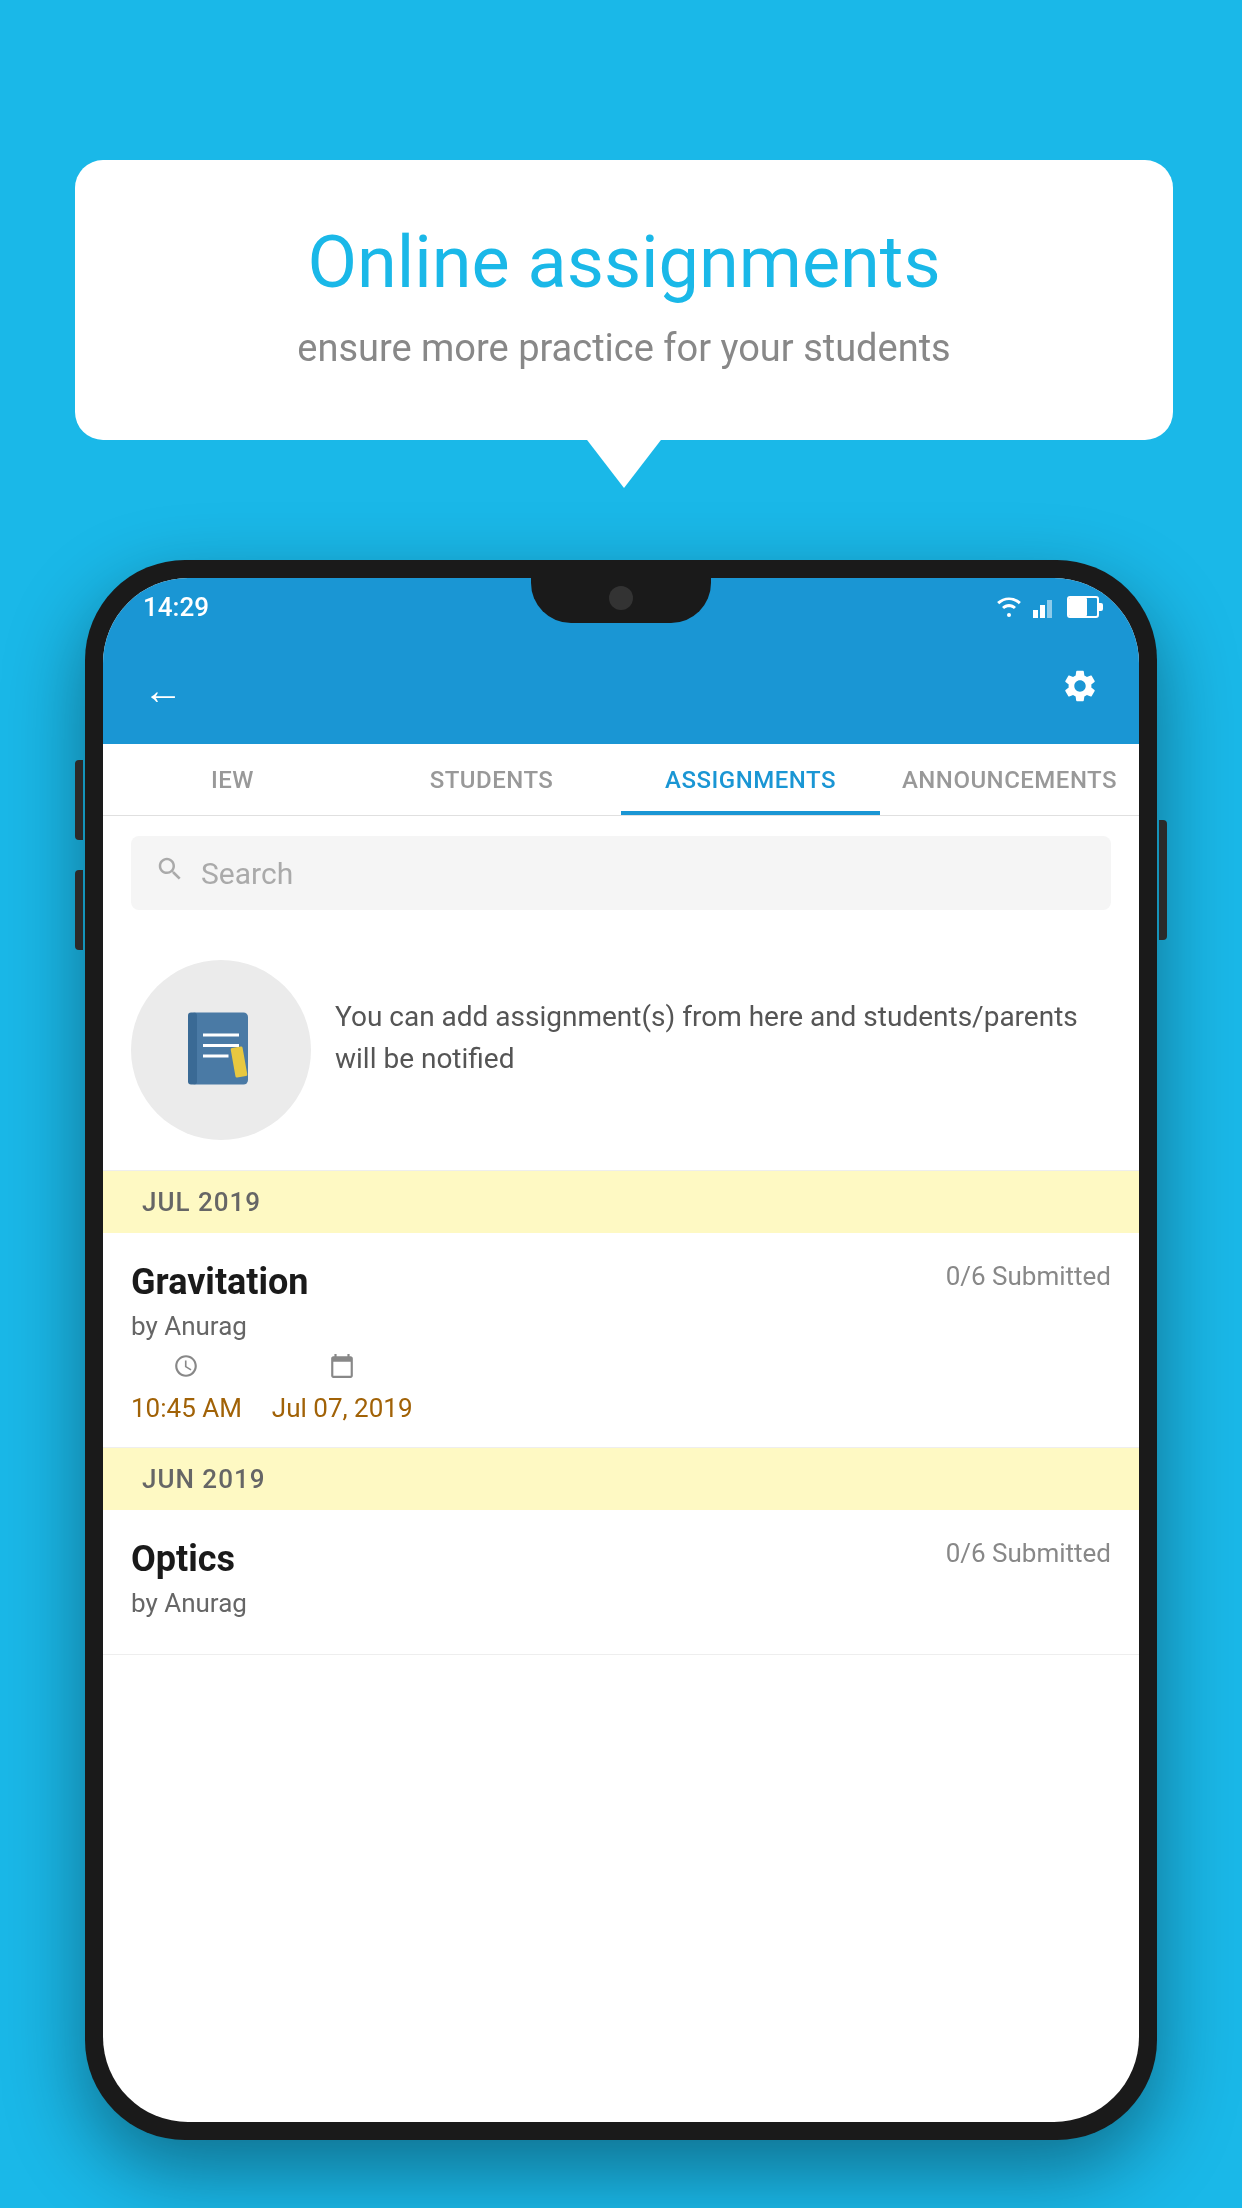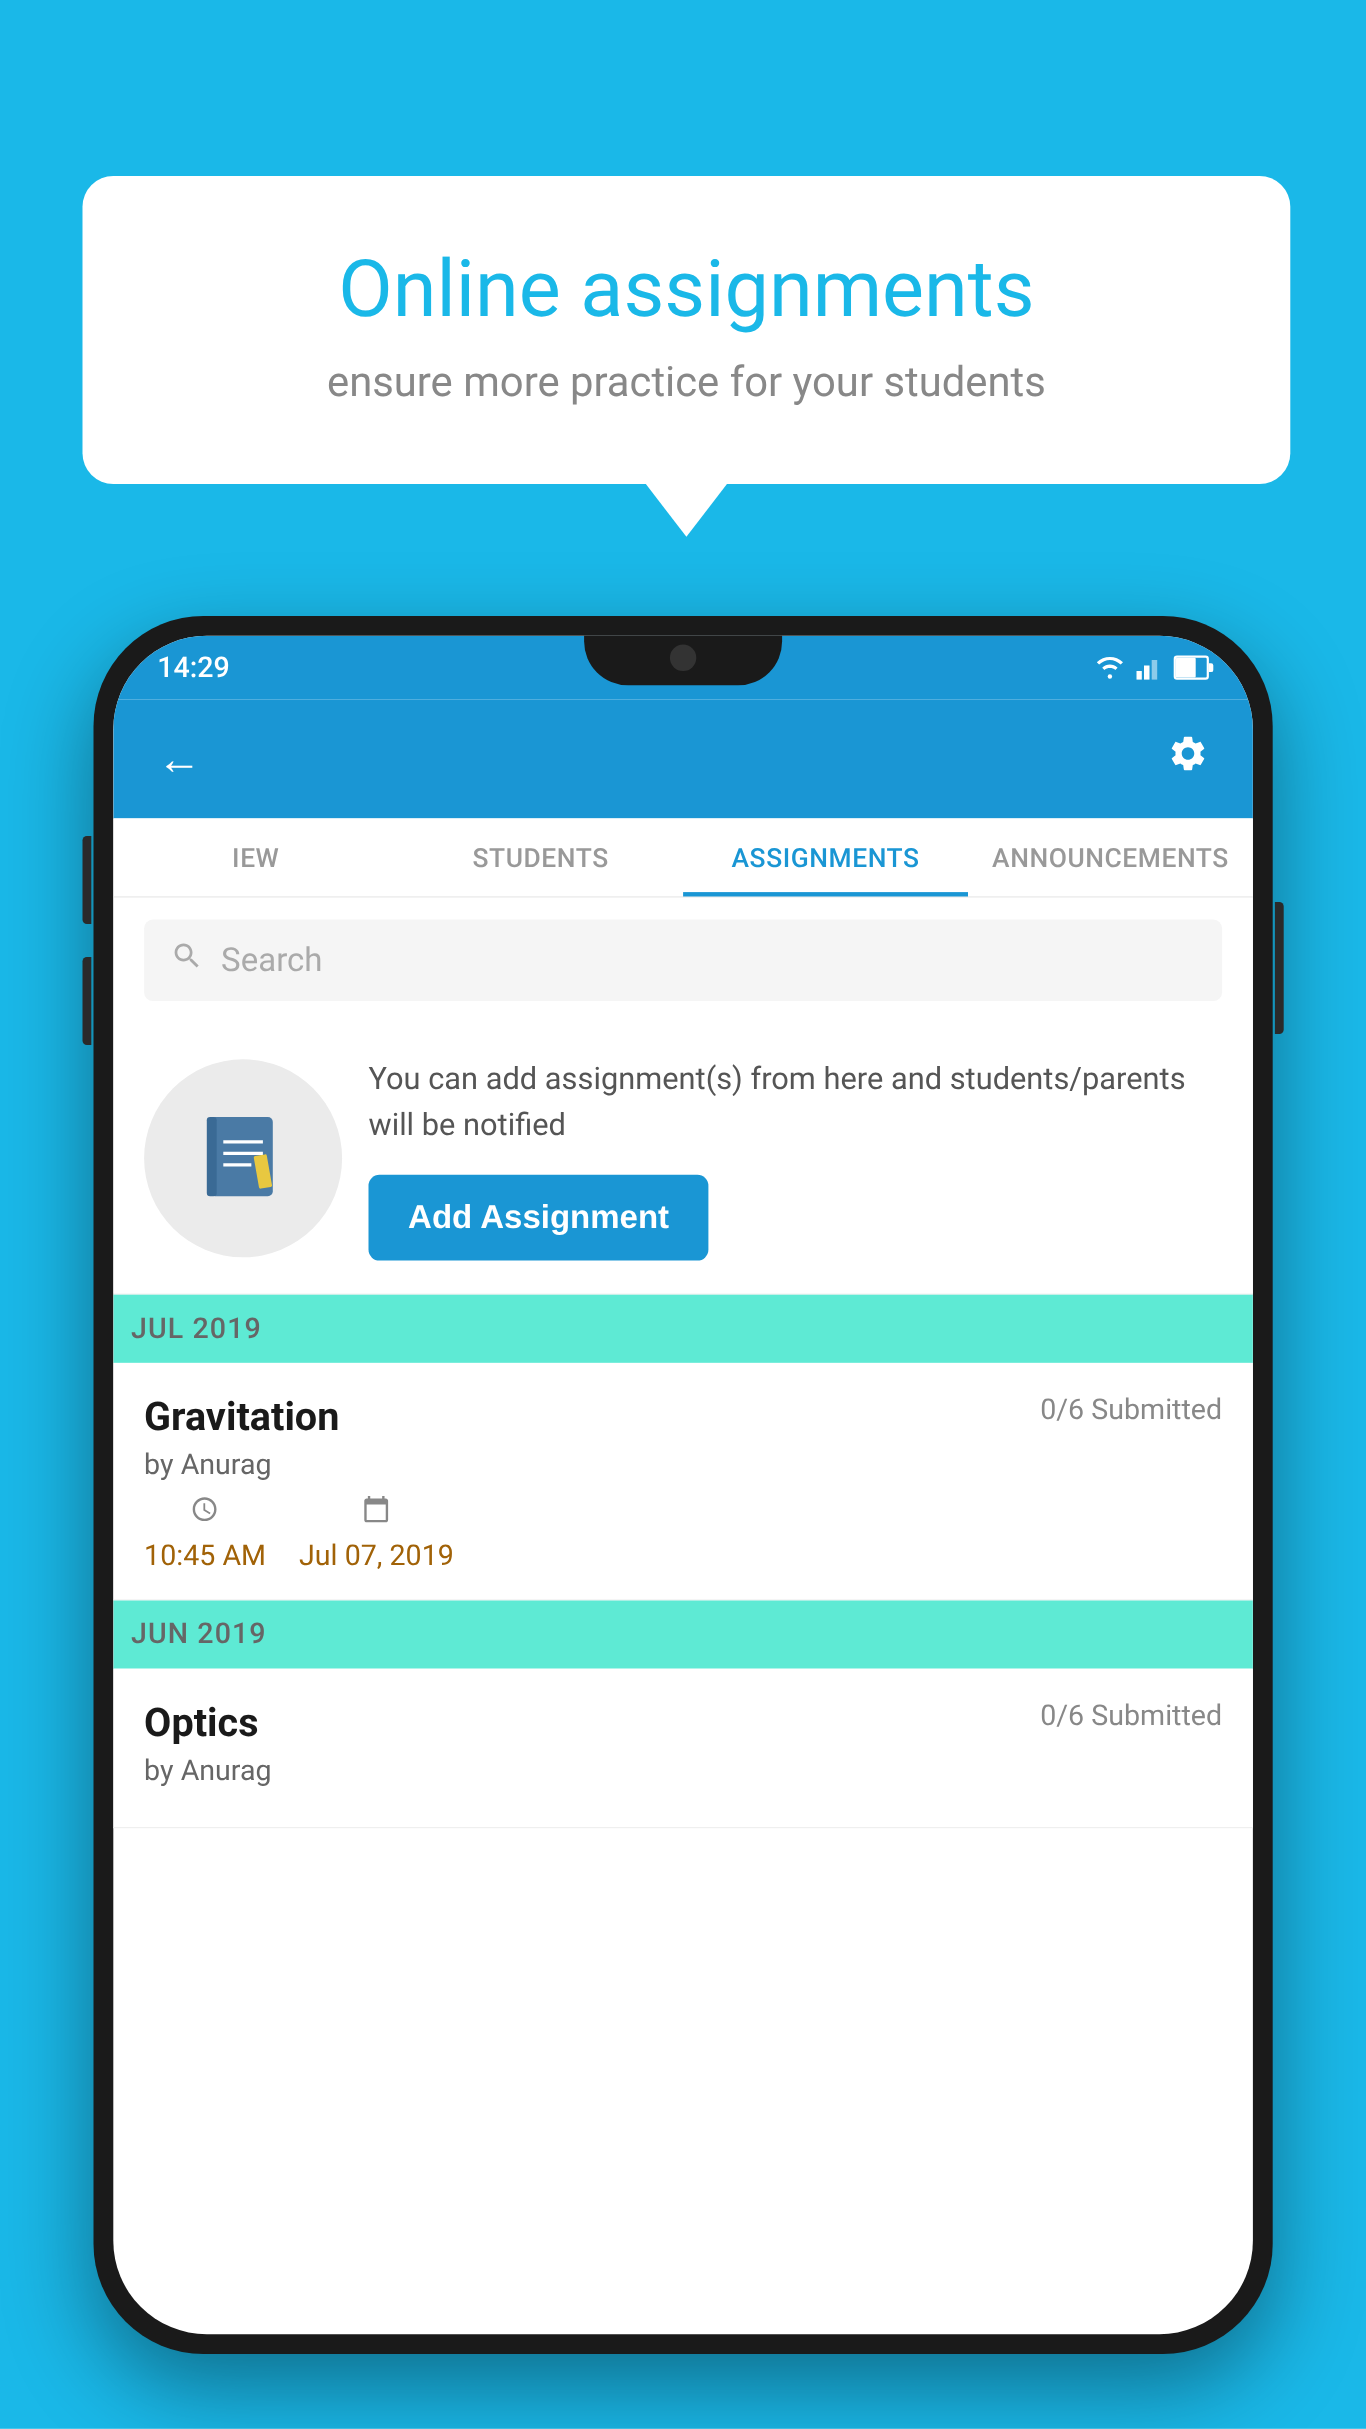--- a/index.html
+++ b/index.html
@@ -293,22 +293,22 @@
       border-radius: 10px;
       padding: 22px 36px;
       font-size: 30px;
       font-weight: 600;
       cursor: pointer;
       white-space: nowrap;
     }
 
     
     .section-header {
-      background: #5eead4;
-      padding: 16px 16px;
+      background: #fef9c3;
+      padding: 16px 39px;
       font-size: 26px;
       color: #666;
       font-weight: 500;
       letter-spacing: 1px;
     }
 
     
     .assignment-item {
       background: white;
       padding: 28px 28px 24px;
@@ -481,21 +481,20 @@
             <rect x="10" y="5" width="38" height="48" rx="3" fill="#4a7aa5"></rect>
             <rect x="8" y="5" width="6" height="48" rx="2" fill="#3a6a95"></rect>
             <line x1="18" y1="20" x2="42" y2="20" stroke="white" stroke-width="2"></line>
             <line x1="18" y1="27" x2="42" y2="27" stroke="white" stroke-width="2"></line>
             <line x1="18" y1="34" x2="35" y2="34" stroke="white" stroke-width="2"></line>
             <rect x="38" y="28" width="8" height="20" rx="1" fill="#e8c840" transform="rotate(-10, 42, 38)"></rect>
           </svg>
         </div>
         <div class="promo-content">
           <p class="promo-text">You can add assignment(s) from here and students/parents will be notified</p>
-          <button class="add-assignment-btn">Add Assignment</button>
         </div>
       </div>
 
       <div class="divider"></div>
 
       <div class="section-header">JUL 2019</div>
 
       <div class="assignment-item">
         <div class="assignment-top">
           <span class="assignment-name">Gravitation</span>

